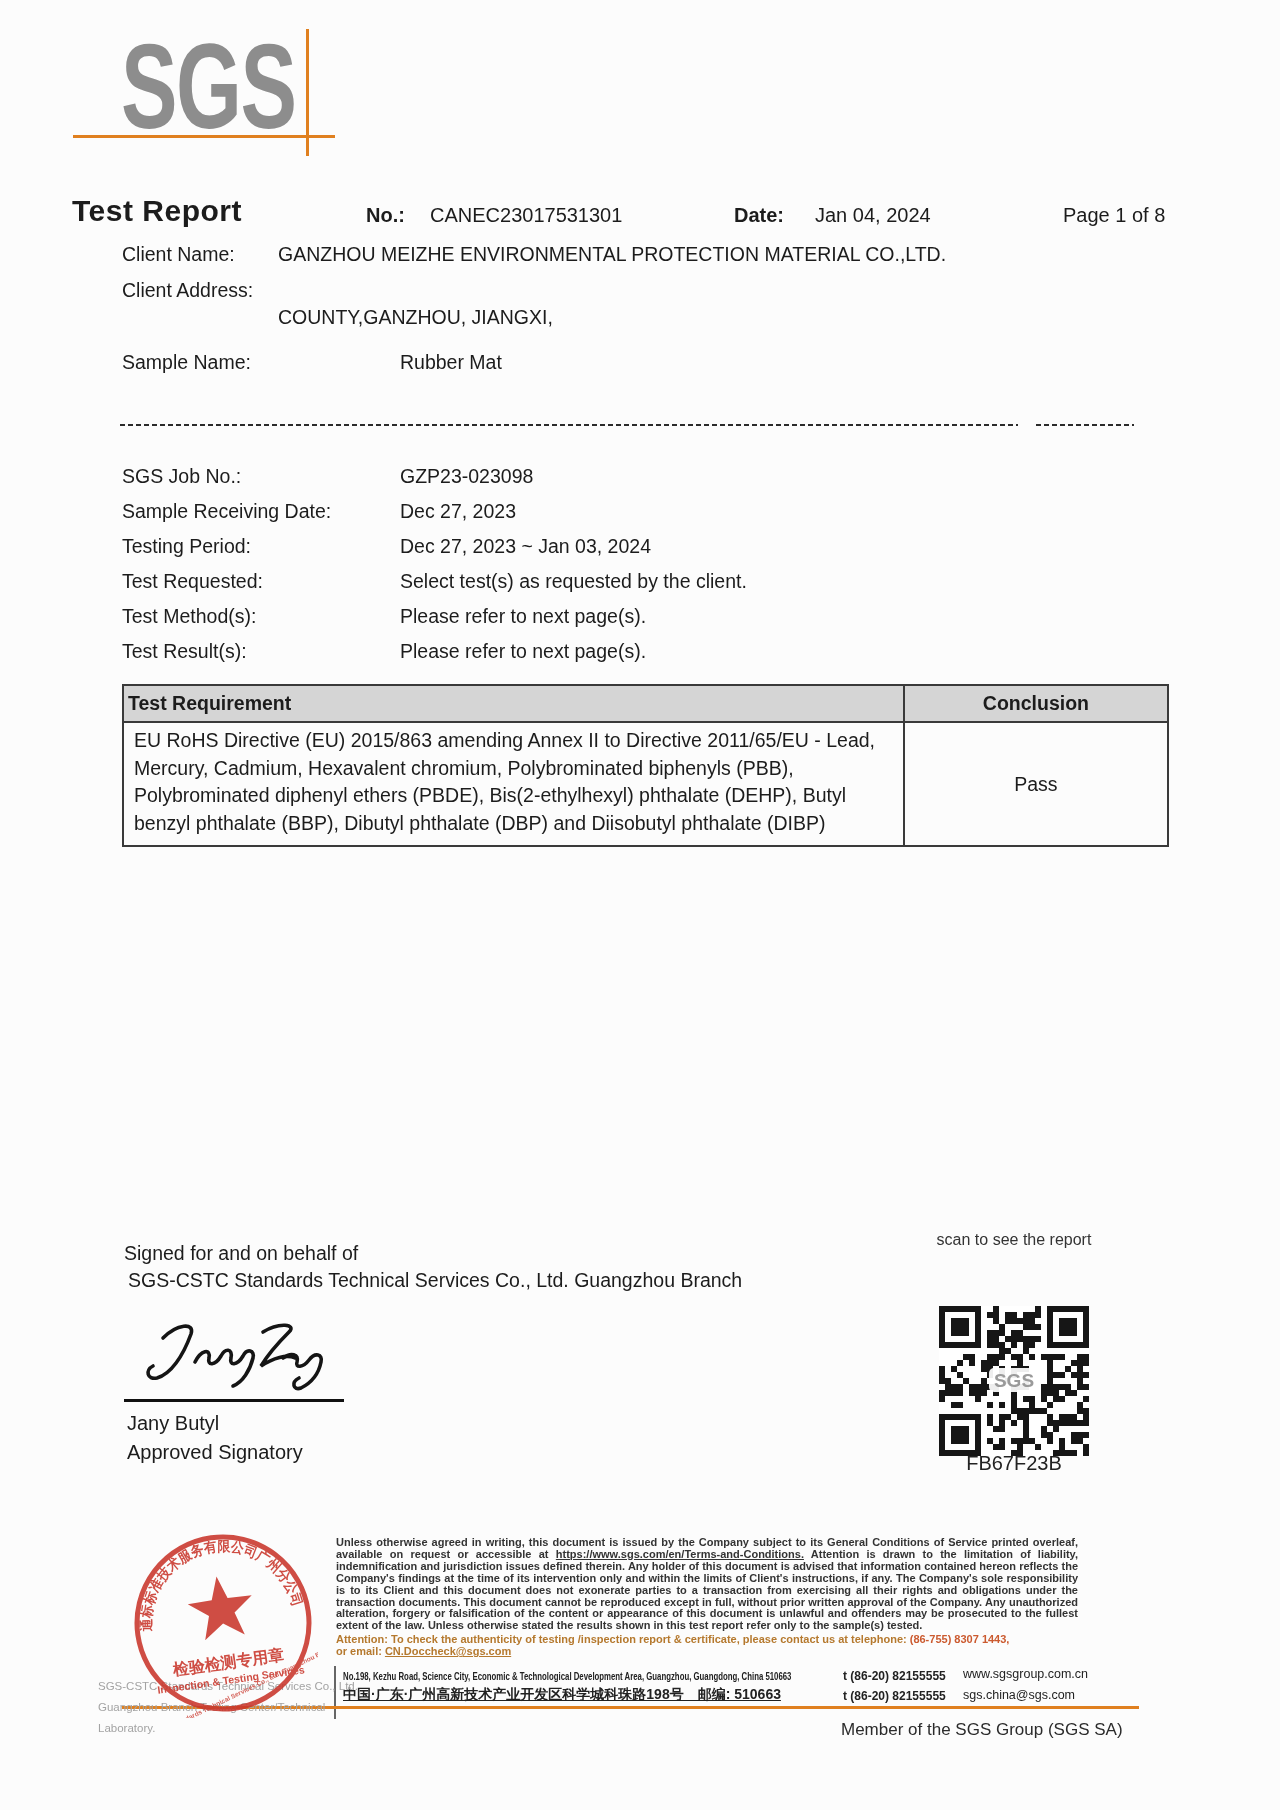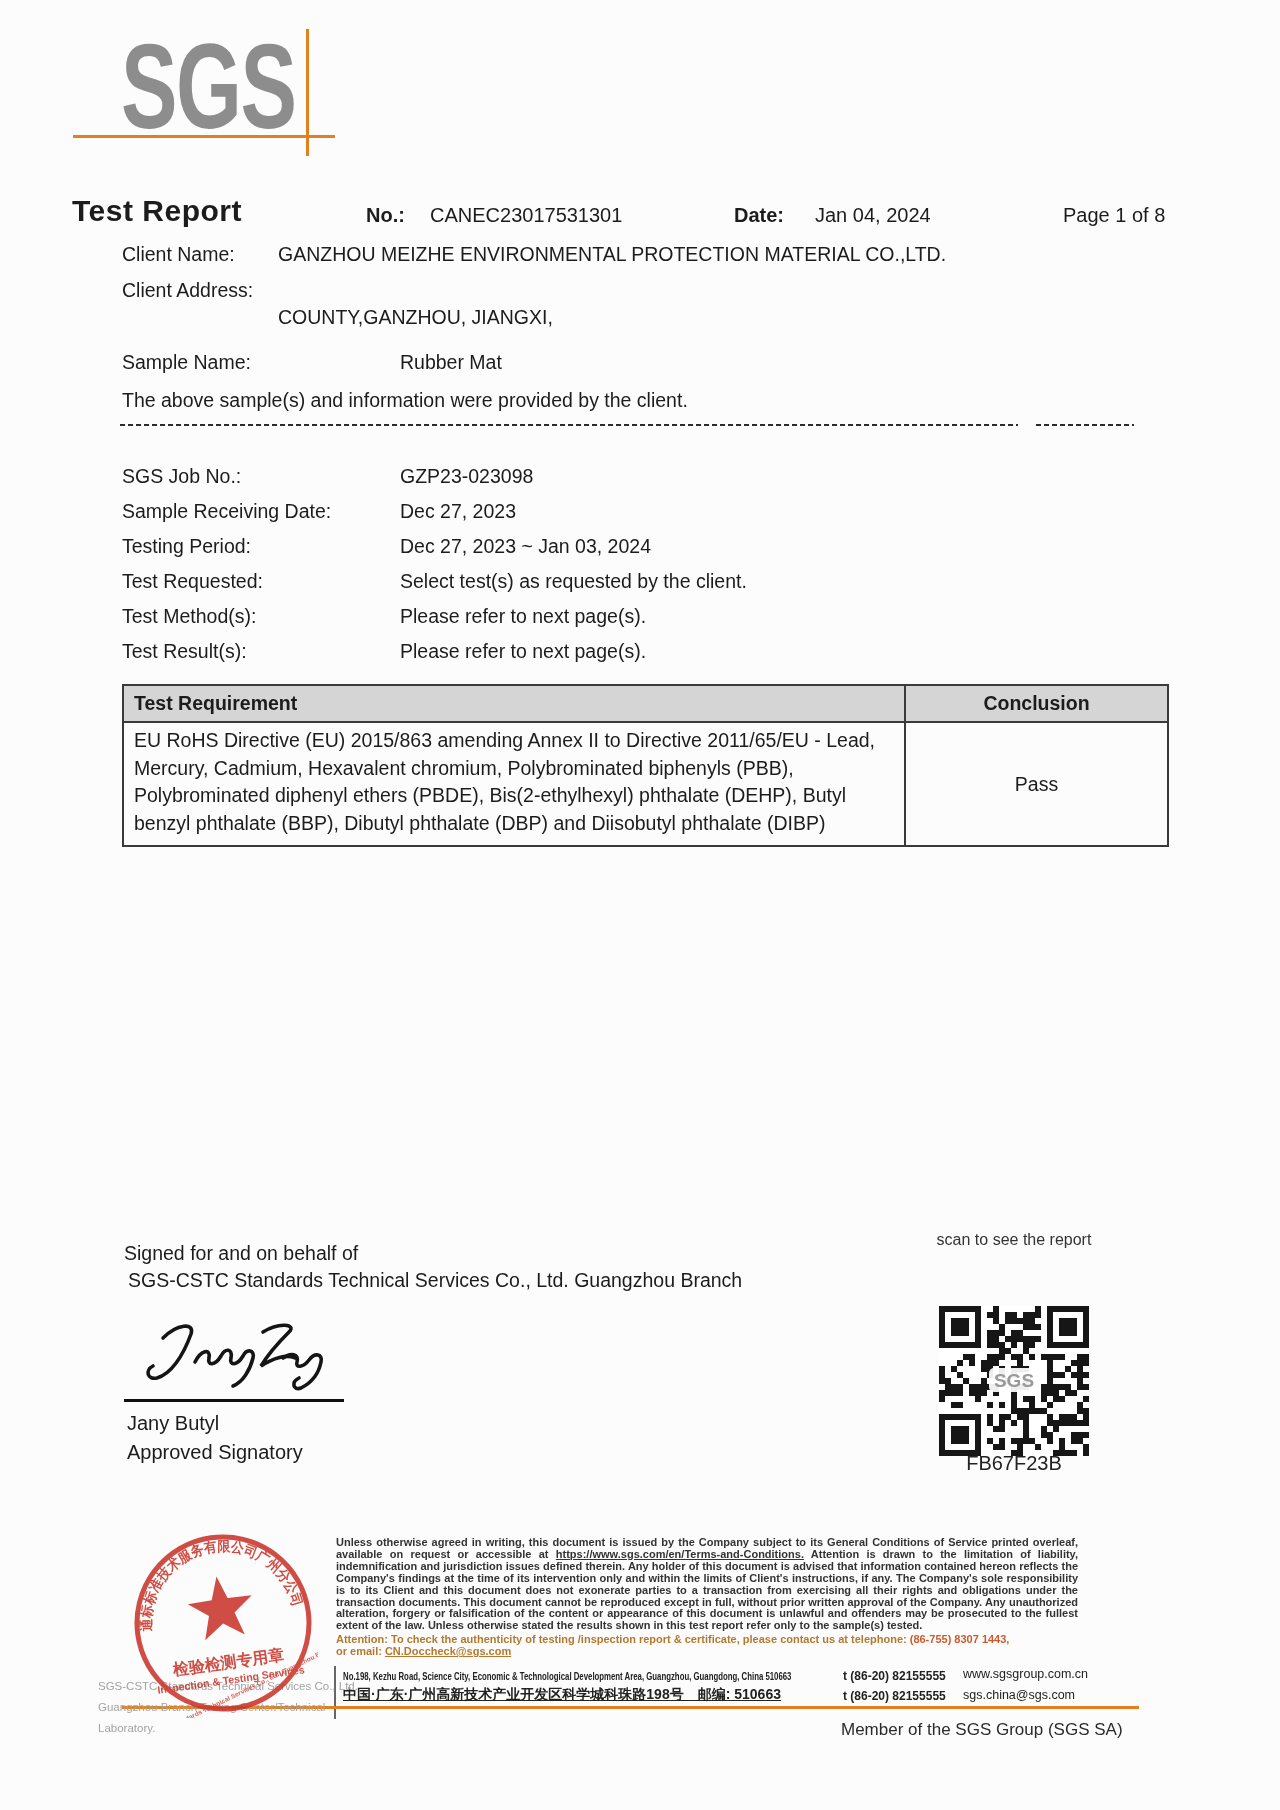--- a/index.html
+++ b/index.html
@@ -11,21 +11,21 @@
   .fs19{font-size:19.5px;}
   .logo-text{left:121px;top:26px;font-size:121px;font-weight:bold;color:var(--logo_gray);
              line-height:1;letter-spacing:-2px;transform:scaleX(0.7);transform-origin:left top;}
   .logo-hline{left:73px;top:135px;width:262px;height:3px;background:var(--accent_orange);}
   .logo-vline{left:306px;top:29px;width:3px;height:127px;background:var(--accent_orange);}
   .title{left:72px;top:194px;font-size:30px;font-weight:bold;letter-spacing:0.5px;}
   .dash-line{height:2px;background:repeating-linear-gradient(90deg,#2b2b2b 0 5px,transparent 5px 8px);}
   table.result{position:absolute;left:122px;top:684px;width:1047px;border-collapse:collapse;}
   table.result th,table.result td{border:2px solid #3a3a3a;}
   table.result th{background:var(--table_header_bg);font-size:19.5px;height:33px;}
-  th.req-h{text-align:left;padding-left:10px;width:781px;}
+  th.req-h{text-align:left;padding-left:4px;width:781px;}
   th.conc-h{width:262px;text-align:center;}
   td.req-c{font-size:19.5px;line-height:27.5px;padding:4px 12px 8px 10px;vertical-align:top;}
   td.conc-c{font-size:19.5px;text-align:center;vertical-align:middle;}
   .sig-line{left:124px;top:1399px;width:220px;height:3px;background:#111;}
   .qr-caption{left:928px;top:1231px;width:172px;text-align:center;font-size:16px;color:#333;}
   .qr-label{left:928px;top:1452px;width:172px;text-align:center;font-size:20px;color:#222;}
   .fineprint{left:336px;top:1537px;width:742px;font-size:11px;line-height:11.9px;
              font-weight:bold;color:#333;text-align:justify;}
   .fineprint .url{text-decoration:underline;}
   .attn{color:var(--attention_brown);margin-top:2px;}
@@ -62,21 +62,20 @@
   <div class="abs fs20" style="left:815px;top:204px">Jan 04, 2024</div>
   <div class="abs fs20" style="left:1063px;top:204px">Page 1 of 8</div>
 
   <div class="abs fs19" style="left:122px;top:243px">Client Name:</div>
   <div class="abs fs19" style="left:278px;top:243px">GANZHOU MEIZHE ENVIRONMENTAL PROTECTION MATERIAL CO.,LTD.</div>
   <div class="abs fs19" style="left:122px;top:279px">Client Address:</div>
   <div class="abs fs19" style="left:278px;top:306px">COUNTY,GANZHOU, JIANGXI,</div>
 
   <div class="abs fs19" style="left:122px;top:351px">Sample Name:</div>
   <div class="abs fs19" style="left:400px;top:351px">Rubber Mat</div>
-  <div class="abs fs19" style="left:122px;top:389px">The above sample(s) and information were provided by the client.</div>
 
   <div class="abs dash-line" style="left:120px;top:424px;width:898px"></div>
   <div class="abs dash-line" style="left:1036px;top:424px;width:98px"></div>
 
   <div class="abs fs19" style="left:122px;top:465px">SGS Job No.:</div>
   <div class="abs fs19" style="left:400px;top:465px">GZP23-023098</div>
   <div class="abs fs19" style="left:122px;top:500px">Sample Receiving Date:</div>
   <div class="abs fs19" style="left:400px;top:500px">Dec 27, 2023</div>
   <div class="abs fs19" style="left:122px;top:535px">Testing Period:</div>
   <div class="abs fs19" style="left:400px;top:535px">Dec 27, 2023 ~ Jan 03, 2024</div>

